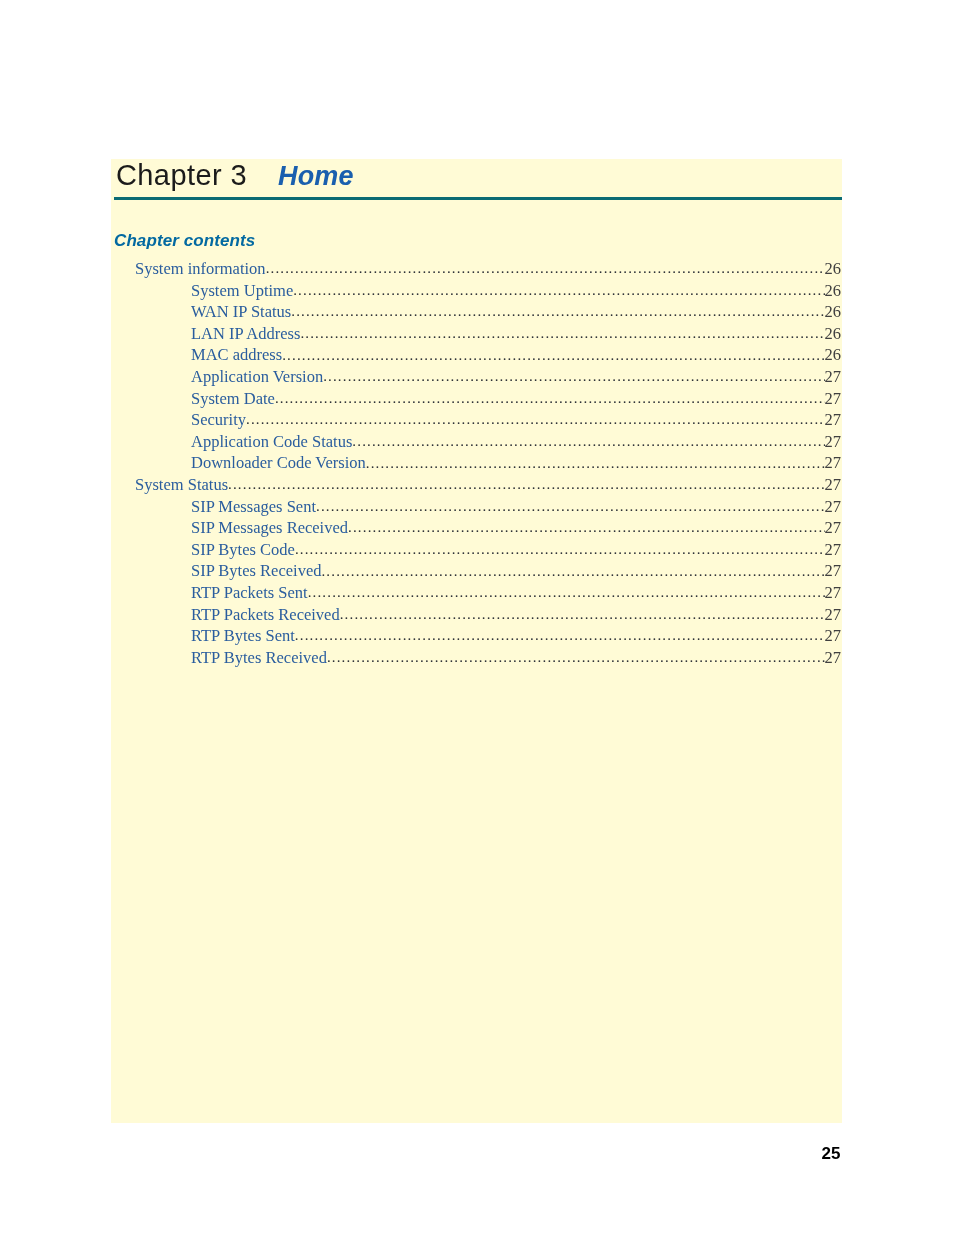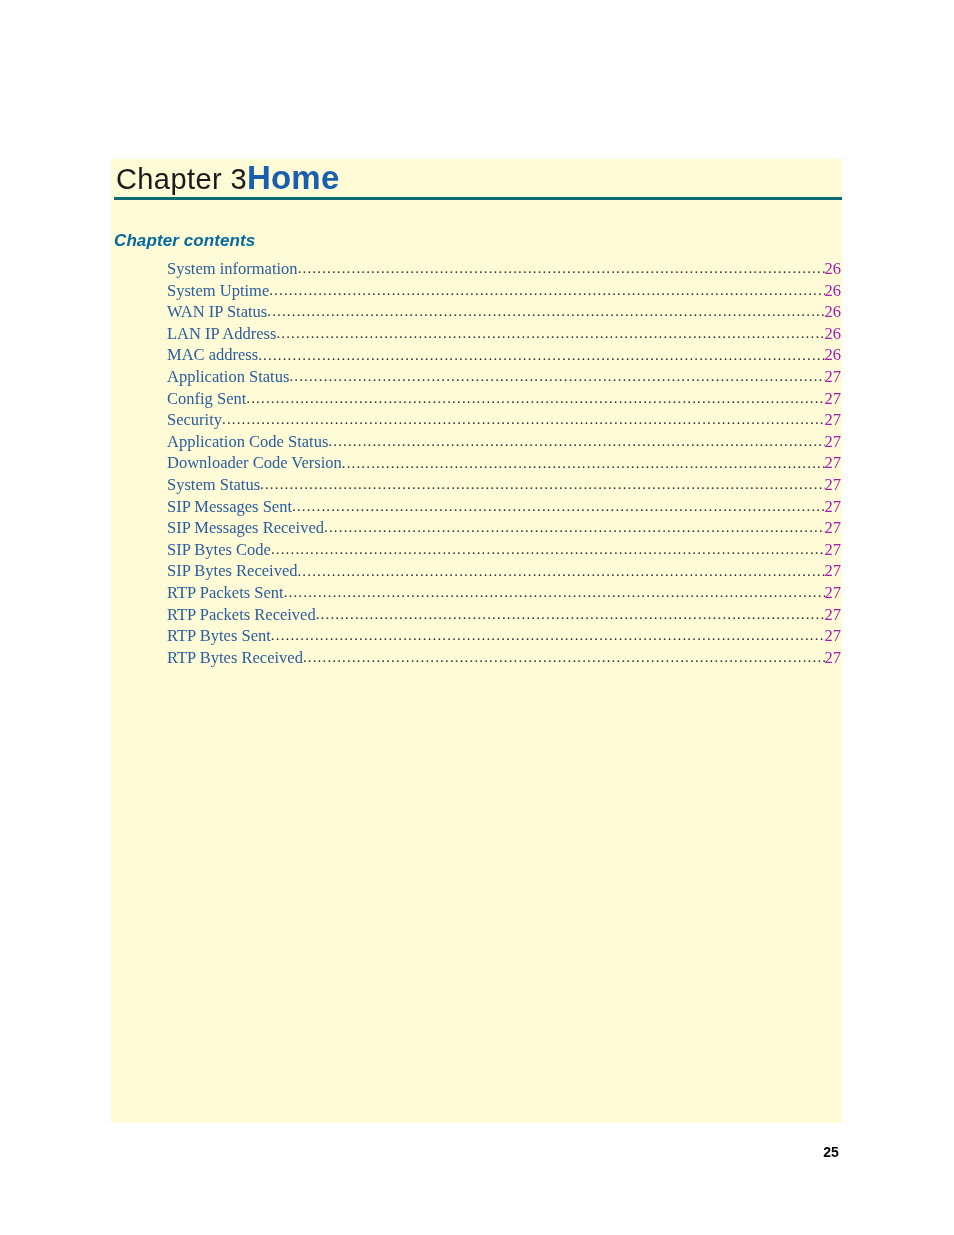--- a/index.html
+++ b/index.html
@@ -41,24 +41,26 @@
   #chapter-number {
     font-family: "Liberation Sans", "DejaVu Sans", sans-serif;
     font-size: 29px;
     font-weight: 300;
     letter-spacing: 0.4px;
     color: #1b1b1b;
     padding-left: 5px;
   }
   #chapter-title {
     font-family: "Liberation Sans", "DejaVu Sans", sans-serif;
-    font-size: 33px;
+    font-size: 27px;
     font-weight: bold;
     letter-spacing: 0.2px;
     color: #1a5fae;
+    margin-left: 31px;
+    font-style: italic;
   }
   #chapter-rule {
     position: absolute;
     left: 3px;
     top: 38px;
     width: 728px;
     height: 3px;
     background: #0b6b74;
   }
 
@@ -84,22 +86,22 @@
   }
   .toc-entry {
     display: flex;
     align-items: baseline;
     height: 21.6px;
     font-size: 16.5px;
     color: #2a5d9e;
     white-space: nowrap;
     overflow: hidden;
   }
-  .toc-entry.level-1 { padding-left: 56px; }
-  .toc-entry.level-2 { padding-left: 56px; }
+  .toc-entry.level-1 { padding-left: 24px; }
+  .toc-entry.level-2 { padding-left: 56px; margin-left: 24px; }
 
   .toc-label {
     flex: 0 0 auto;
   }
   .toc-label.gap::after {
     content: " ";
     display: inline;
   }
   .toc-leader {
     flex: 1 1 auto;
@@ -113,35 +115,35 @@
     display: block;
     color: #2b2f35;
     font-size: 15px;
     letter-spacing: 1.15px;
     line-height: 1em;
     position: relative;
     top: -0.05em;
   }
   .toc-page {
     flex: 0 0 auto;
-    color: #a21caf;
+    color: #404040;
     text-align: right;
     padding-right: 1px;
   }
 
   
   #page-number {
     position: absolute;
     left: 0;
     top: 1144px;
     width: 954px;
     text-align: center;
     padding-right: 0px;
     font-family: "Liberation Sans", "DejaVu Sans", sans-serif;
-    font-size: 14px;
+    font-size: 17px;
     font-weight: bold;
     color: #000000;
   }
   #page-number span { position: relative; left: 354px; }
 </style>
 </head>
 <body>
 
 <div id="chapter-panel">
 
@@ -174,26 +176,26 @@
         <span class="toc-label gap">LAN IP Address</span>
         <span class="toc-leader"></span>
         <span class="toc-page">26</span>
       </div>
       <div class="toc-entry level-2">
         <span class="toc-label gap">MAC address</span>
         <span class="toc-leader"></span>
         <span class="toc-page">26</span>
       </div>
       <div class="toc-entry level-2">
-        <span class="toc-label gap">Application Status</span>
-        <span class="toc-leader"></span>
-        <span class="toc-page">27</span>
-      </div>
-      <div class="toc-entry level-2">
-        <span class="toc-label gap">Config Sent</span>
+        <span class="toc-label gap">Application Version</span>
+        <span class="toc-leader"></span>
+        <span class="toc-page">27</span>
+      </div>
+      <div class="toc-entry level-2">
+        <span class="toc-label gap">System Date</span>
         <span class="toc-leader"></span>
         <span class="toc-page">27</span>
       </div>
       <div class="toc-entry level-2">
         <span class="toc-label gap">Security</span>
         <span class="toc-leader"></span>
         <span class="toc-page">27</span>
       </div>
       <div class="toc-entry level-2">
         <span class="toc-label gap">Application Code Status</span>

